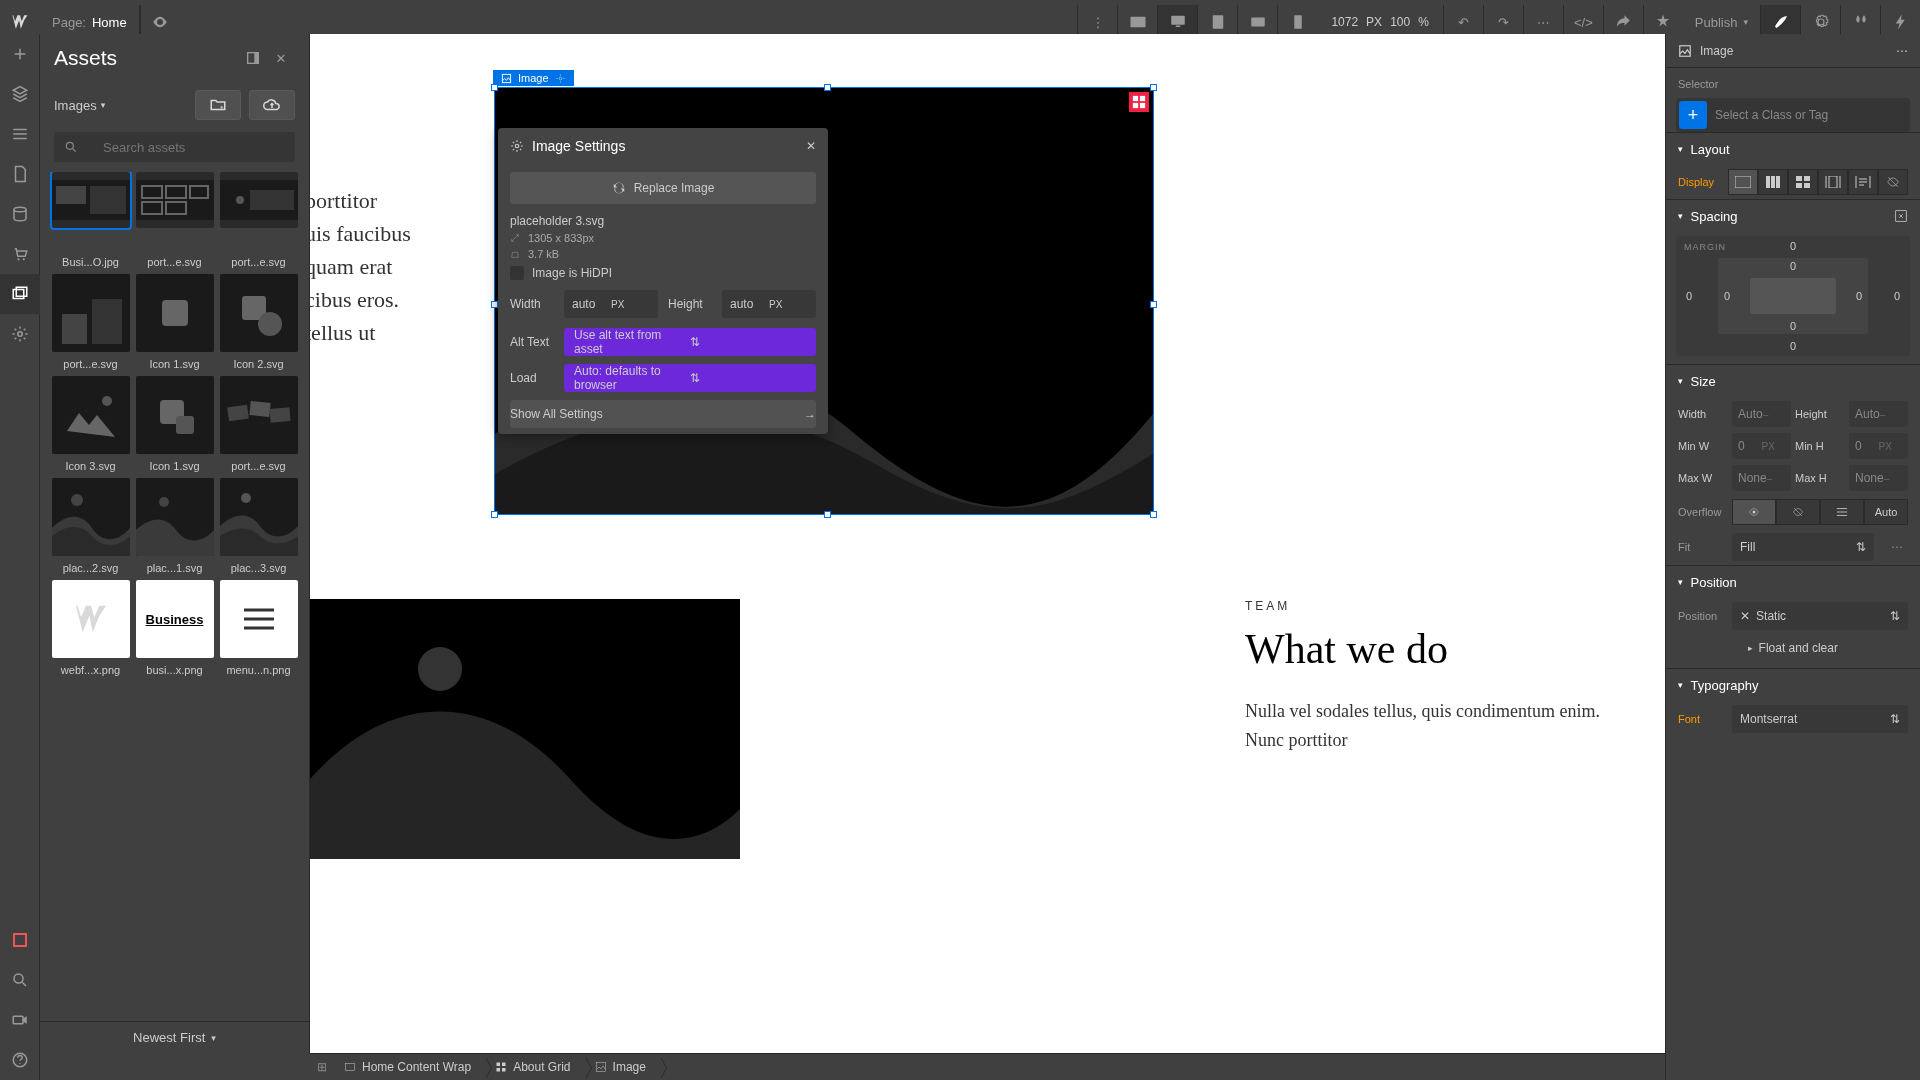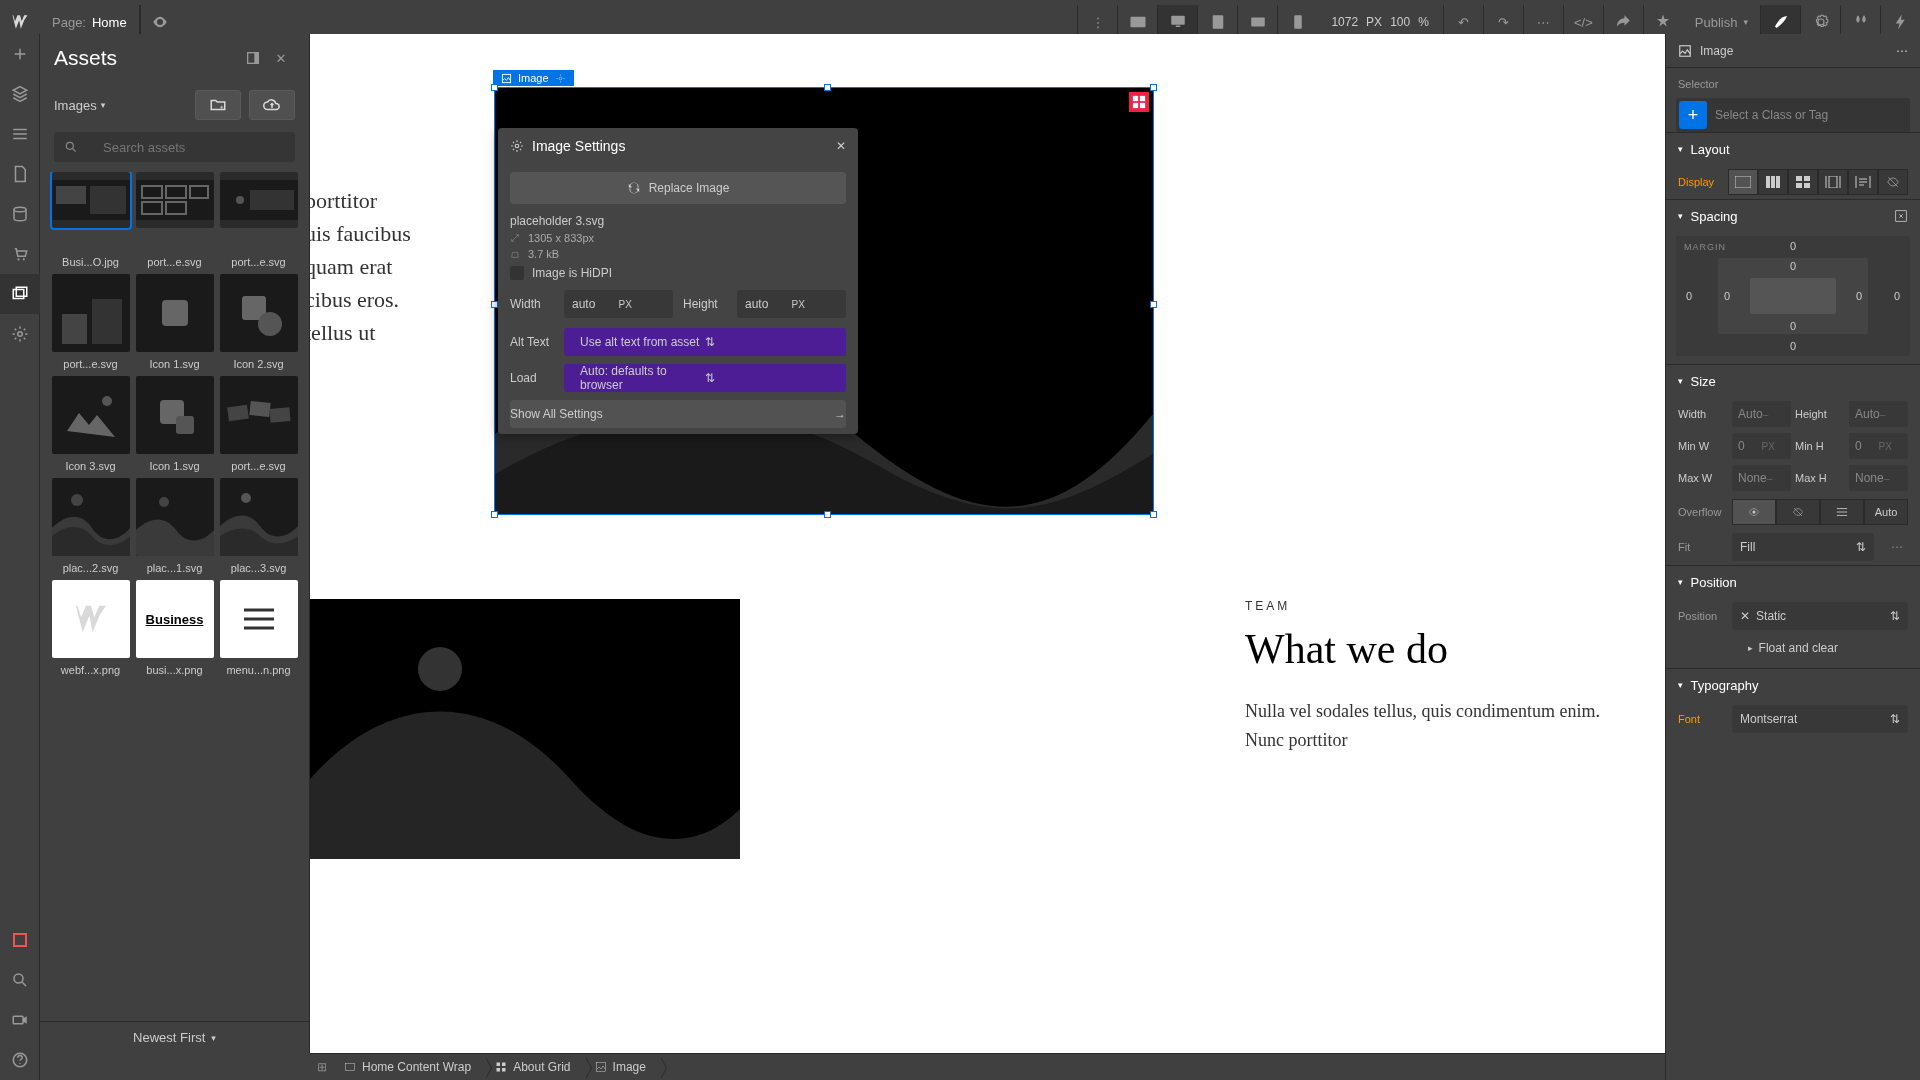--- a/index.html
+++ b/index.html
@@ -61,36 +61,36 @@
 .handle.ml { top: 50%; left: -4px; } .handle.mr { top: 50%; right: -4px; }
 .handle.tm { top: -4px; left: 50%; } .handle.bm { bottom: -4px; left: 50%; }
 .svg-hills { position:absolute; bottom:0; left:0; right:0; }
 .canvas-team { position: absolute; top: 565px; right: 40px; width: 380px; }
 .eyebrow { letter-spacing: 3px; color: #333; font-size: 12px; }
 .team-h { font-size: 42px; font-family: Georgia, serif; margin: 12px 0 24px; color: #000; }
 .team-p { font-size: 18px; line-height: 1.6; color: #333; font-family: Georgia, serif; }
 .canvas-img2 { position: absolute; top: 565px; left: 0; width: 430px; height: 260px; background: #000; overflow:hidden; }
 
 
-.modal { position: absolute; top: 128px; left: 498px; width: 360px; background: #444; border-radius: 4px; box-shadow: 0 2px 12px rgba(0,0,0,0.4); z-index: 10; font-size: 12px; color: #ccc; }
+.modal { position: absolute; top: 128px; left: 498px; width: 330px; background: #444; border-radius: 4px; box-shadow: 0 2px 12px rgba(0,0,0,0.4); z-index: 10; font-size: 12px; color: #ccc; }
 .modal-head { display: flex; align-items: center; height: 36px; padding: 0 12px; gap: 8px; }
 .modal-head .title { font-size: 14px; color: #fff; flex: 1; }
 .modal-body { padding: 8px 12px 6px; }
 .replace-btn { height: 32px; background: #555; border-radius: 3px; display: flex; align-items: center; justify-content: center; gap: 8px; color: #ccc; margin-bottom: 10px; }
 .meta-row { display: flex; align-items: center; gap: 8px; font-size: 11px; color: #aaa; margin-bottom: 4px; }
 .hidpi-row { display: flex; align-items: center; gap: 8px; margin: 6px 0 10px; }
 .hidpi-check { width: 14px; height: 14px; background: #333; border-radius: 2px; }
 .size-row { display: flex; align-items: center; gap: 10px; margin-bottom: 10px; }
 .size-row label { width: 44px; }
 .size-input { flex: 1; height: 28px; background: #383838; border-radius: 3px; display: flex; align-items: center; padding: 0 8px; }
 .size-input span { color: #ccc; flex: 1; }
 .unit { font-size: 10px; color: #666; }
 .dd-row { display: flex; align-items: center; gap: 10px; margin-bottom: 8px; }
 .dd-row label { width: 44px; }
-.dd-field { flex: 1; height: 28px; background: #4c1d95; border-radius: 3px; display: flex; align-items: center; padding: 0 16px; }
+.dd-field { flex: 1; height: 28px; background: #6d28d9; border-radius: 3px; display: flex; align-items: center; padding: 0 10px; }
 .dd-field span { flex: 1; }
 .show-all { height: 28px; background: #525252; border-radius: 3px; display: flex; align-items: center; justify-content: space-between; gap: 6px; margin-top: 8px; }
 
 
 .breadcrumb { position: absolute; left: 310px; right: 255px; bottom: 0; height: 27px; background: #404040; display: flex; align-items: center; border-top: 1px solid #2a2a2a; font-size: 12px; }
 .bc-item { padding: 0 14px 0 10px; display: flex; align-items: center; gap: 6px; height: 100%; position: relative; color: #ccc; }
 .bc-item::after { content:''; position:absolute; right:-6px; top:3px; width:0; height:0; border-top:11px solid transparent; border-bottom:11px solid transparent; border-left:6px solid #404040; filter: drop-shadow(1px 0 0 #2a2a2a); }
 .bc-grip { width: 24px; display:flex; align-items:center; justify-content:center; color:#888; }
 
 

